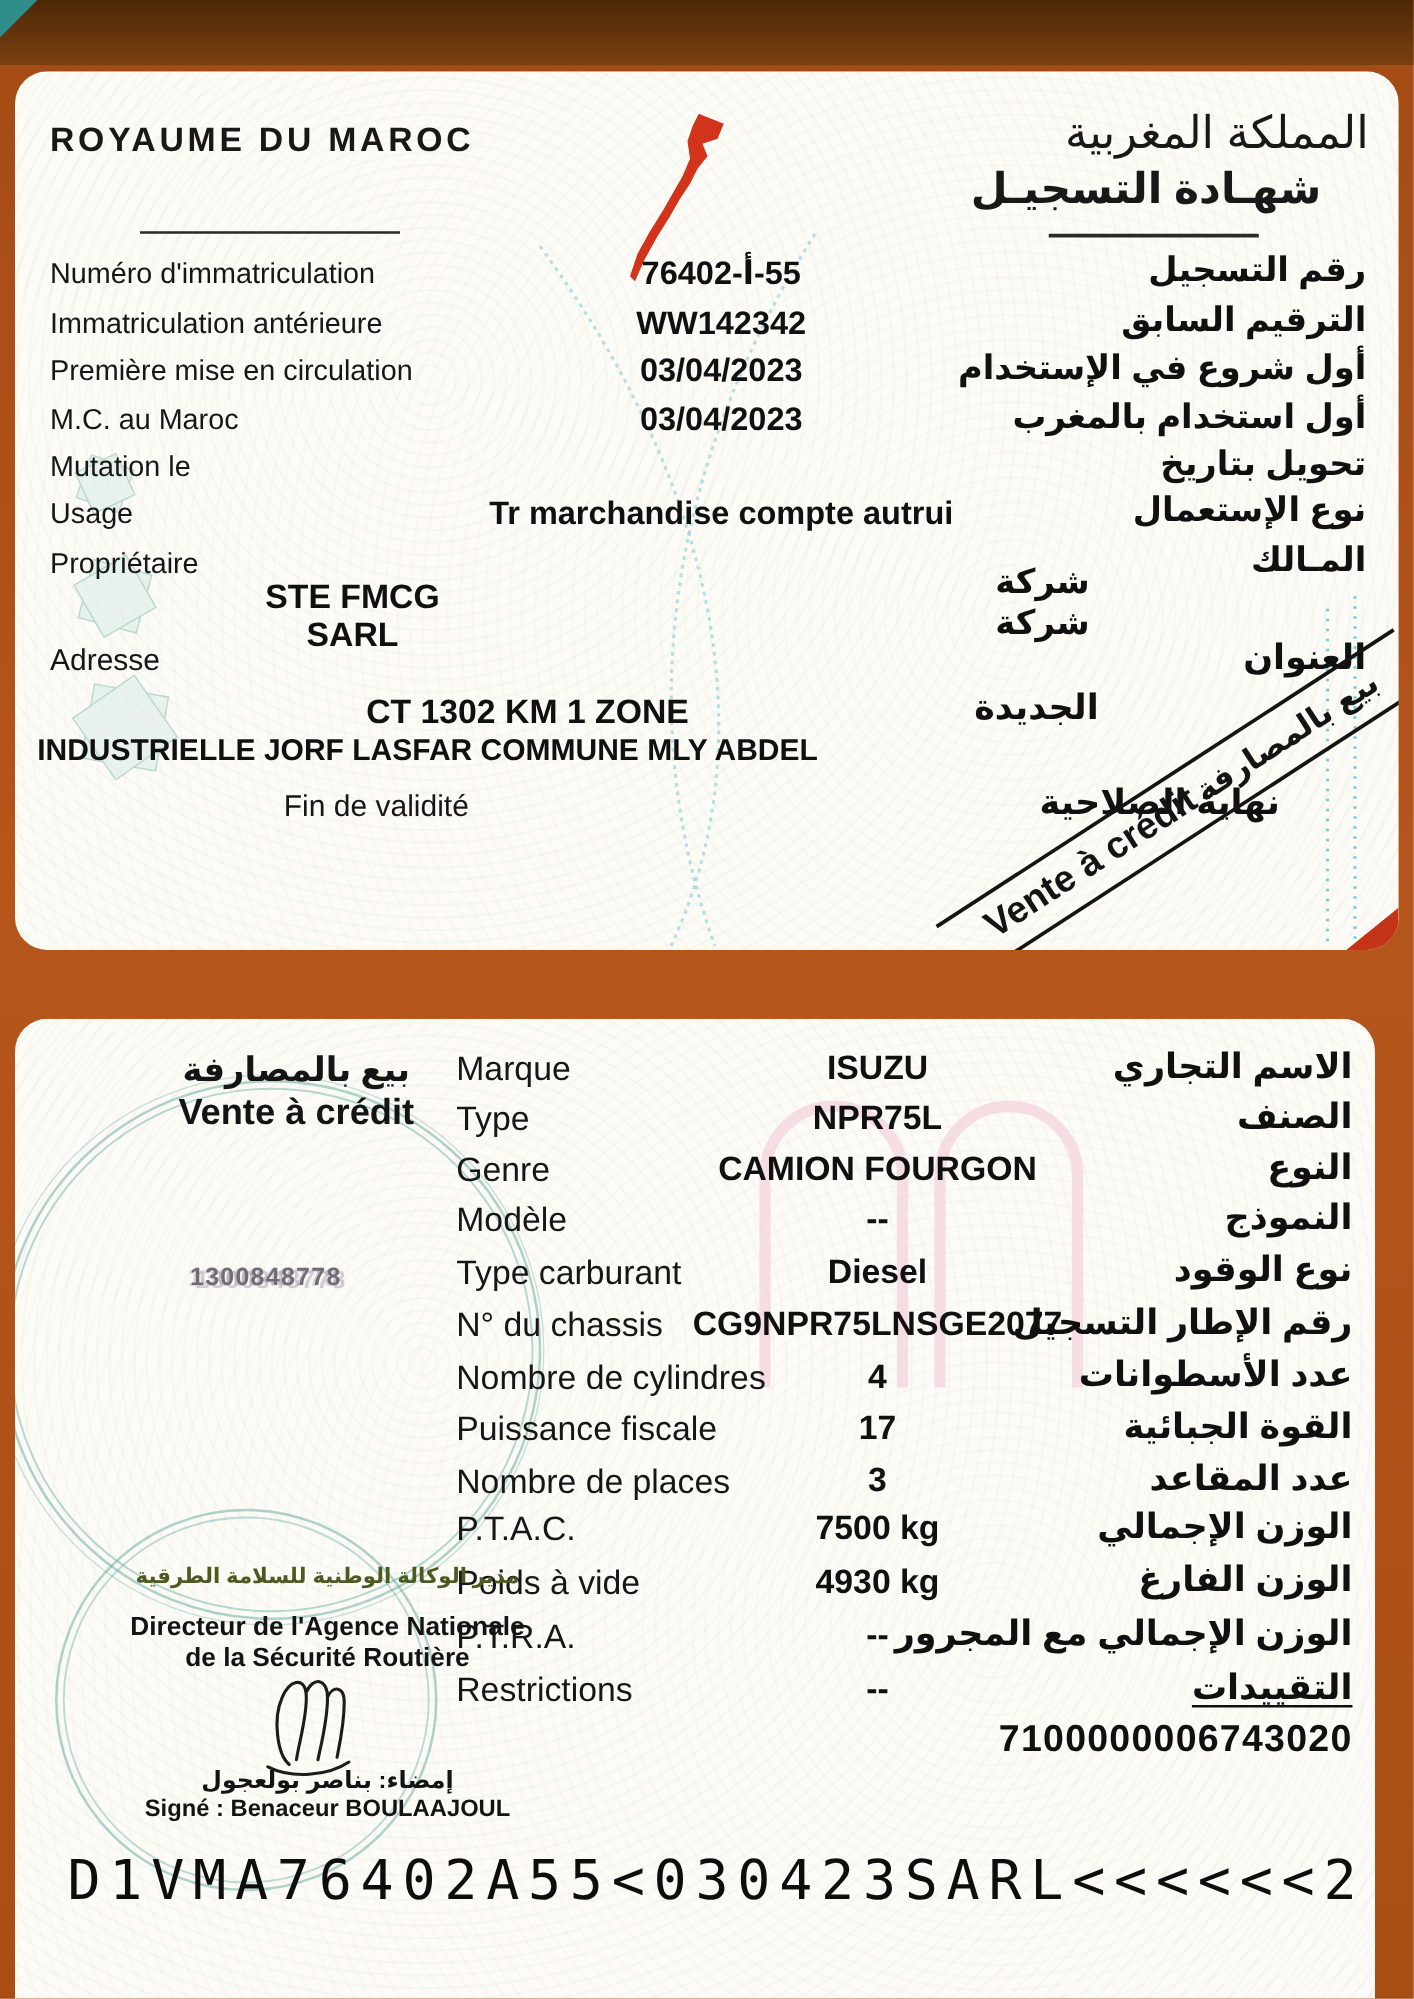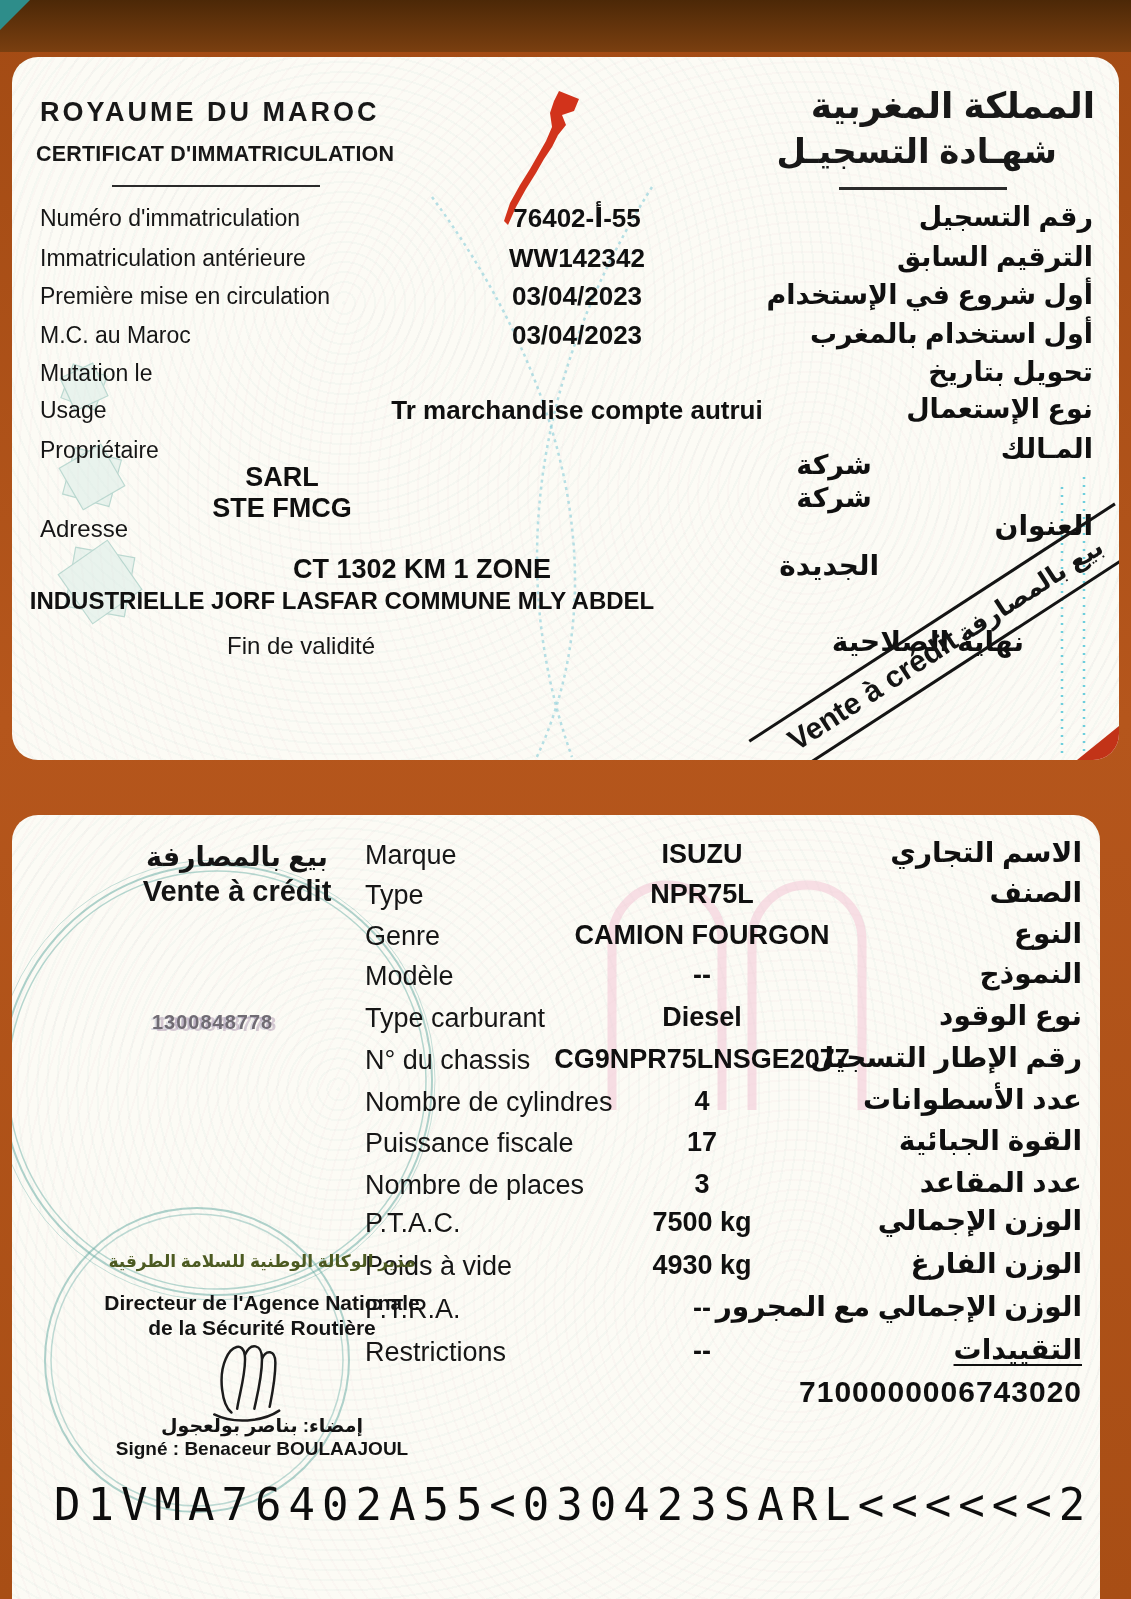--- a/index.html
+++ b/index.html
@@ -19,21 +19,21 @@
       repeating-radial-gradient(circle at 72% 62%, rgba(214,142,168,.045) 0 2px, transparent 2px 10px);
   }
   .card.front{left:12px;top:57px;width:1107px;height:703px;}
   .card.back{left:12px;top:815px;width:1088px;height:784px;border-bottom-left-radius:0;border-bottom-right-radius:0;}
   .deco{position:absolute;left:0;top:0;pointer-events:none;}
 
   
   .f-country{position:absolute;left:28px;top:40px;font-size:27px;font-weight:bold;letter-spacing:3px;color:#181818;}
   .f-title{position:absolute;left:24px;top:85px;font-size:21.5px;font-weight:bold;letter-spacing:.2px;color:#181818;}
   .f-title-underline{position:absolute;left:100px;top:128px;width:208px;height:2px;background:#2a2a2a;}
-  .a-country{position:absolute;right:24px;top:24px;font-size:36px;font-weight:bold;direction:rtl;text-align:right;line-height:50px;color:#181818;}
+  .a-country{position:absolute;right:24px;top:24px;font-size:36px;font-weight:normal;direction:rtl;text-align:right;line-height:50px;color:#181818;}
   .a-title{position:absolute;right:62px;top:74px;font-size:34px;font-weight:bold;direction:rtl;text-align:right;color:#181818;}
   .a-title-underline{position:absolute;right:112px;top:130px;width:168px;height:3px;background:#2a2a2a;}
 
   .row{position:absolute;left:0;width:100%;height:38px;}
   .front .fr-label{position:absolute;left:28px;top:0;font-size:23px;color:#161616;}
   .front .fr-value{position:absolute;left:350px;top:-2px;width:430px;text-align:center;font-weight:bold;font-size:26px;color:#101010;white-space:nowrap;}
   .front .ar-label{position:absolute;right:26px;top:-4px;font-size:27px;font-weight:bold;direction:rtl;color:#101010;white-space:nowrap;}
 
   .owner-block{position:absolute;left:130px;top:405px;width:280px;text-align:center;font-weight:bold;font-size:27px;line-height:31px;color:#101010;}
   .sherka-block{position:absolute;right:235px;top:392px;width:100px;text-align:center;font-weight:bold;font-size:27px;line-height:33px;direction:rtl;color:#101010;}
@@ -97,21 +97,20 @@
       <rect x="-24" y="-24" width="48" height="48" transform="translate(80,420) rotate(15)"></rect>
       <rect x="-24" y="-24" width="48" height="48" transform="translate(80,420) rotate(60)"></rect>
       <rect x="-30" y="-30" width="60" height="60" transform="translate(88,525) rotate(10)"></rect>
       <rect x="-30" y="-30" width="60" height="60" transform="translate(88,525) rotate(55)"></rect>
       <rect x="-18" y="-18" width="36" height="36" transform="translate(72,330) rotate(20)"></rect>
       <rect x="-18" y="-18" width="36" height="36" transform="translate(72,330) rotate(65)"></rect>
     </g>
   </svg>
 
   <div class="f-country">ROYAUME DU MAROC</div>
-  <div class="f-title">CERTIFICAT D'IMMATRICULATION</div>
   <div class="f-title-underline"></div>
 
   <svg class="deco" style="left:492px;top:34px;" width="100" height="150" viewBox="0 0 100 150">
     <path d="M55,0 L75,8 L70,20 L58,24 L62,34 L54,44 L48,56 L40,68 L32,82 L22,98 L12,116 L4,134 L0,130 L6,112 L16,94 L26,78 L34,64 L42,50 L48,36 L46,22 L50,10 Z" fill="#d2331b"></path>
   </svg>
 
   <div class="a-country" dir="rtl">المملكة المغربية</div>
   <div class="a-title" dir="rtl">شهـادة التسجيـل</div>
   <div class="a-title-underline"></div>
 
@@ -145,22 +144,22 @@
     <span class="fr-value"></span>
     <span class="ar-label" dir="rtl">المـالك</span>
   </div>
   <div class="row" style="top:340px">
     <span class="fr-label">Usage</span>
     <span class="fr-value">Tr marchandise compte autrui</span>
     <span class="ar-label" dir="rtl">نوع الإستعمال</span>
   </div>
 
   <div class="owner-block">
+    <div>STE FMCG</div>
     <div>SARL</div>
-    <div>STE FMCG</div>
   </div>
   <div class="sherka-block" dir="rtl">
     <div>شركة</div>
     <div>شركة</div>
   </div>
 
   <div class="adresse-label">Adresse</div>
   <div class="adresse-ar" dir="rtl">العنوان</div>
   <div class="addr1">CT 1302 KM 1 ZONE</div>
   <div class="addr2">INDUSTRIELLE JORF LASFAR COMMUNE MLY ABDEL</div>

